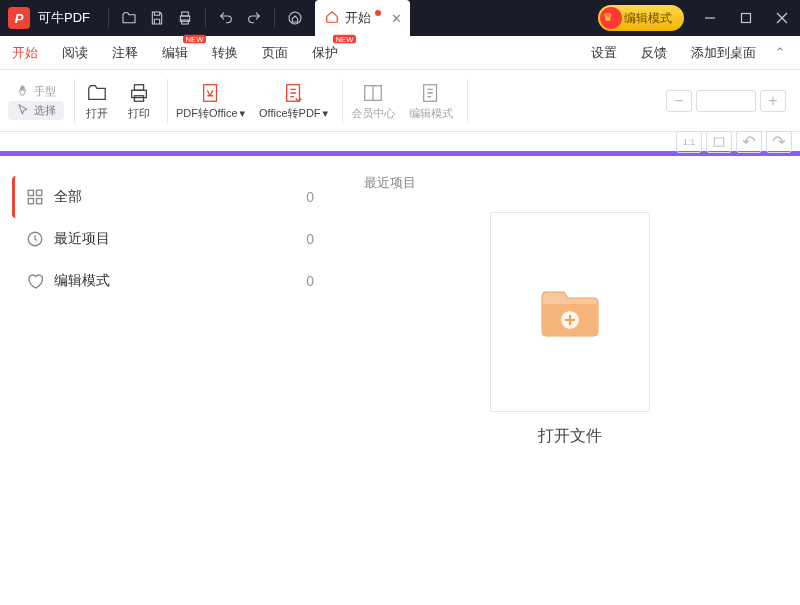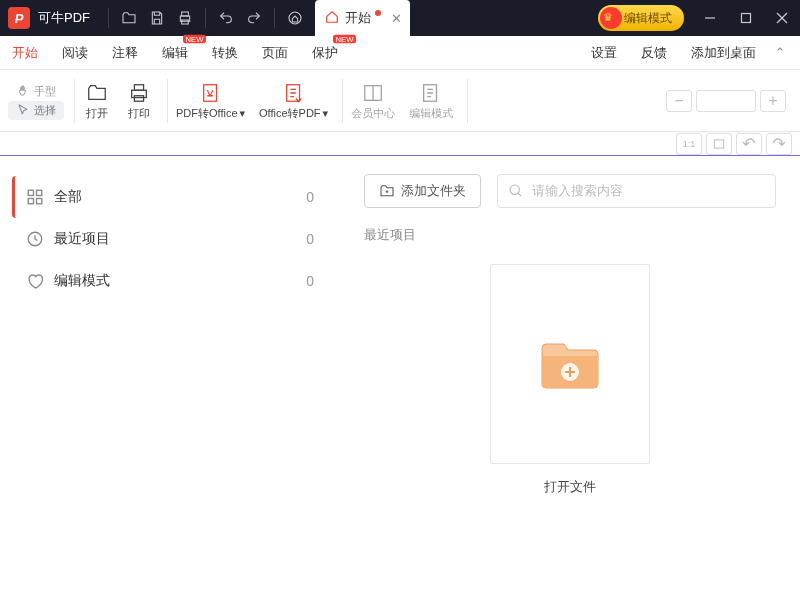--- a/index.html
+++ b/index.html
@@ -56,21 +56,21 @@
 .side-count { margin-left: auto; color: #999; }
 .content { flex: 1; padding: 18px 24px; display: flex; flex-direction: column; }
 .content-top { display: flex; gap: 16px; margin-bottom: 18px; }
 .add-folder-btn { height: 34px; border: 1px solid #d0d0d0; border-radius: 4px; display: flex; align-items: center; padding: 0 14px; font-size: 13px; color: #555; cursor: pointer; }
 .add-folder-btn svg { width: 16px; height: 16px; margin-right: 6px; }
 .search-box { flex: 1; height: 34px; border: 1px solid #e0e0e0; border-radius: 4px; display: flex; align-items: center; padding: 0 10px; color: #bbb; font-size: 13px; }
 .search-box svg { width: 16px; height: 16px; margin-right: 8px; }
 .section-title { font-size: 13px; color: #888; margin-bottom: 20px; }
 .file-card { width: 160px; height: 200px; border: 1px solid #e5e5e5; border-radius: 2px; margin: 0 auto 14px; display: flex; align-items: center; justify-content: center; cursor: pointer; }
 .folder-plus { width: 64px; height: 52px; }
-.open-file-lbl { text-align: center; font-size: 13px; color: #444; }
+.open-file-lbl { text-align: center; font-size: 16px; color: #444; }
 </style>
 </head>
 <body>
 
 <div class="titlebar">
   <div class="logo">P</div>
   <div class="app-title">可牛PDF</div>
   <div class="tb-divider"></div>
   <div class="tb-icon">
       <svg viewBox="0 0 24 24" fill="none" stroke="currentColor" stroke-width="1.6">
@@ -259,21 +259,21 @@
   <div class="grp-divider"></div>
   <div class="rib-spacer"></div>
   <div class="zoom-controls">
     <div style="display:flex;gap:4px;margin-right:6px;">
       <div class="zc">−</div>
       <div class="zc wide"></div>
       <div class="zc">+</div>
     </div>
   </div>
 </div>
-<div style="height:24px;border-bottom:1px solid #8b5cf6;display:flex;justify-content:flex-end;align-items:center;padding:0 8px;gap:4px;color:#bbb">
+<div style="height:24px;border-bottom:5px solid #8b5cf6;display:flex;justify-content:flex-end;align-items:center;padding:0 8px;gap:4px;color:#bbb">
   <div class="zc" style="font-size:9px">1:1</div>
   <div class="zc">
       <svg width="14" height="14" viewBox="0 0 24 24" fill="none" stroke="currentColor" stroke-width="1.6">
         <rect x="4" y="5" width="16" height="14"></rect>
       </svg>
     </div>
   <div class="zc">↶</div>
   <div class="zc">↷</div>
 </div>
 
@@ -306,36 +306,20 @@
           <svg viewBox="0 0 24 24" fill="none" stroke="currentColor" stroke-width="1.8">
             <path d="M12 21s-8-5-8-12a5 5 0 019-3 5 5 0 019 3c0 7-8 12-8 12z"></path>
           </svg>
         </span>
       <span>编辑模式</span>
       <span class="side-count">0</span>
     </div>
   </div>
 
   <div class="content">
-    <div class="content-top">
-      <div class="add-folder-btn">
-        <svg viewBox="0 0 24 24" fill="none" stroke="currentColor" stroke-width="1.6">
-            <path d="M3 7l2-3h5l2 3h9v12H3z"></path>
-            <path d="M12 11v4M10 13h4"></path>
-          </svg>
-        <span>添加文件夹</span>
-      </div>
-      <div class="search-box">
-        <svg viewBox="0 0 24 24" fill="none" stroke="currentColor" stroke-width="1.8">
-            <circle cx="10" cy="10" r="7"></circle>
-            <line x1="20" y1="20" x2="15" y2="15"></line>
-          </svg>
-        <span>请输入搜索内容</span>
-      </div>
-    </div>
     <div class="section-title">最近项目</div>
     <div class="file-card">
       <svg class="folder-plus" viewBox="0 0 64 52">
         <path d="M4 10 L4 46 Q4 50 8 50 L56 50 Q60 50 60 46 L60 16 Q60 12 56 12 L30 12 L26 6 L8 6 Q4 6 4 10 Z" fill="#f9c89a" stroke="#e8a05f" stroke-width="1"></path>
         <path d="M4 18 L60 18 L60 46 Q60 50 56 50 L8 50 Q4 50 4 46 Z" fill="#f5b47a"></path>
         <circle cx="32" cy="34" r="9" fill="#fff" opacity=".85"></circle>
         <line x1="32" y1="29" x2="32" y2="39" stroke="#e8a05f" stroke-width="2"></line>
         <line x1="27" y1="34" x2="37" y2="34" stroke="#e8a05f" stroke-width="2"></line>
       </svg>
     </div>

